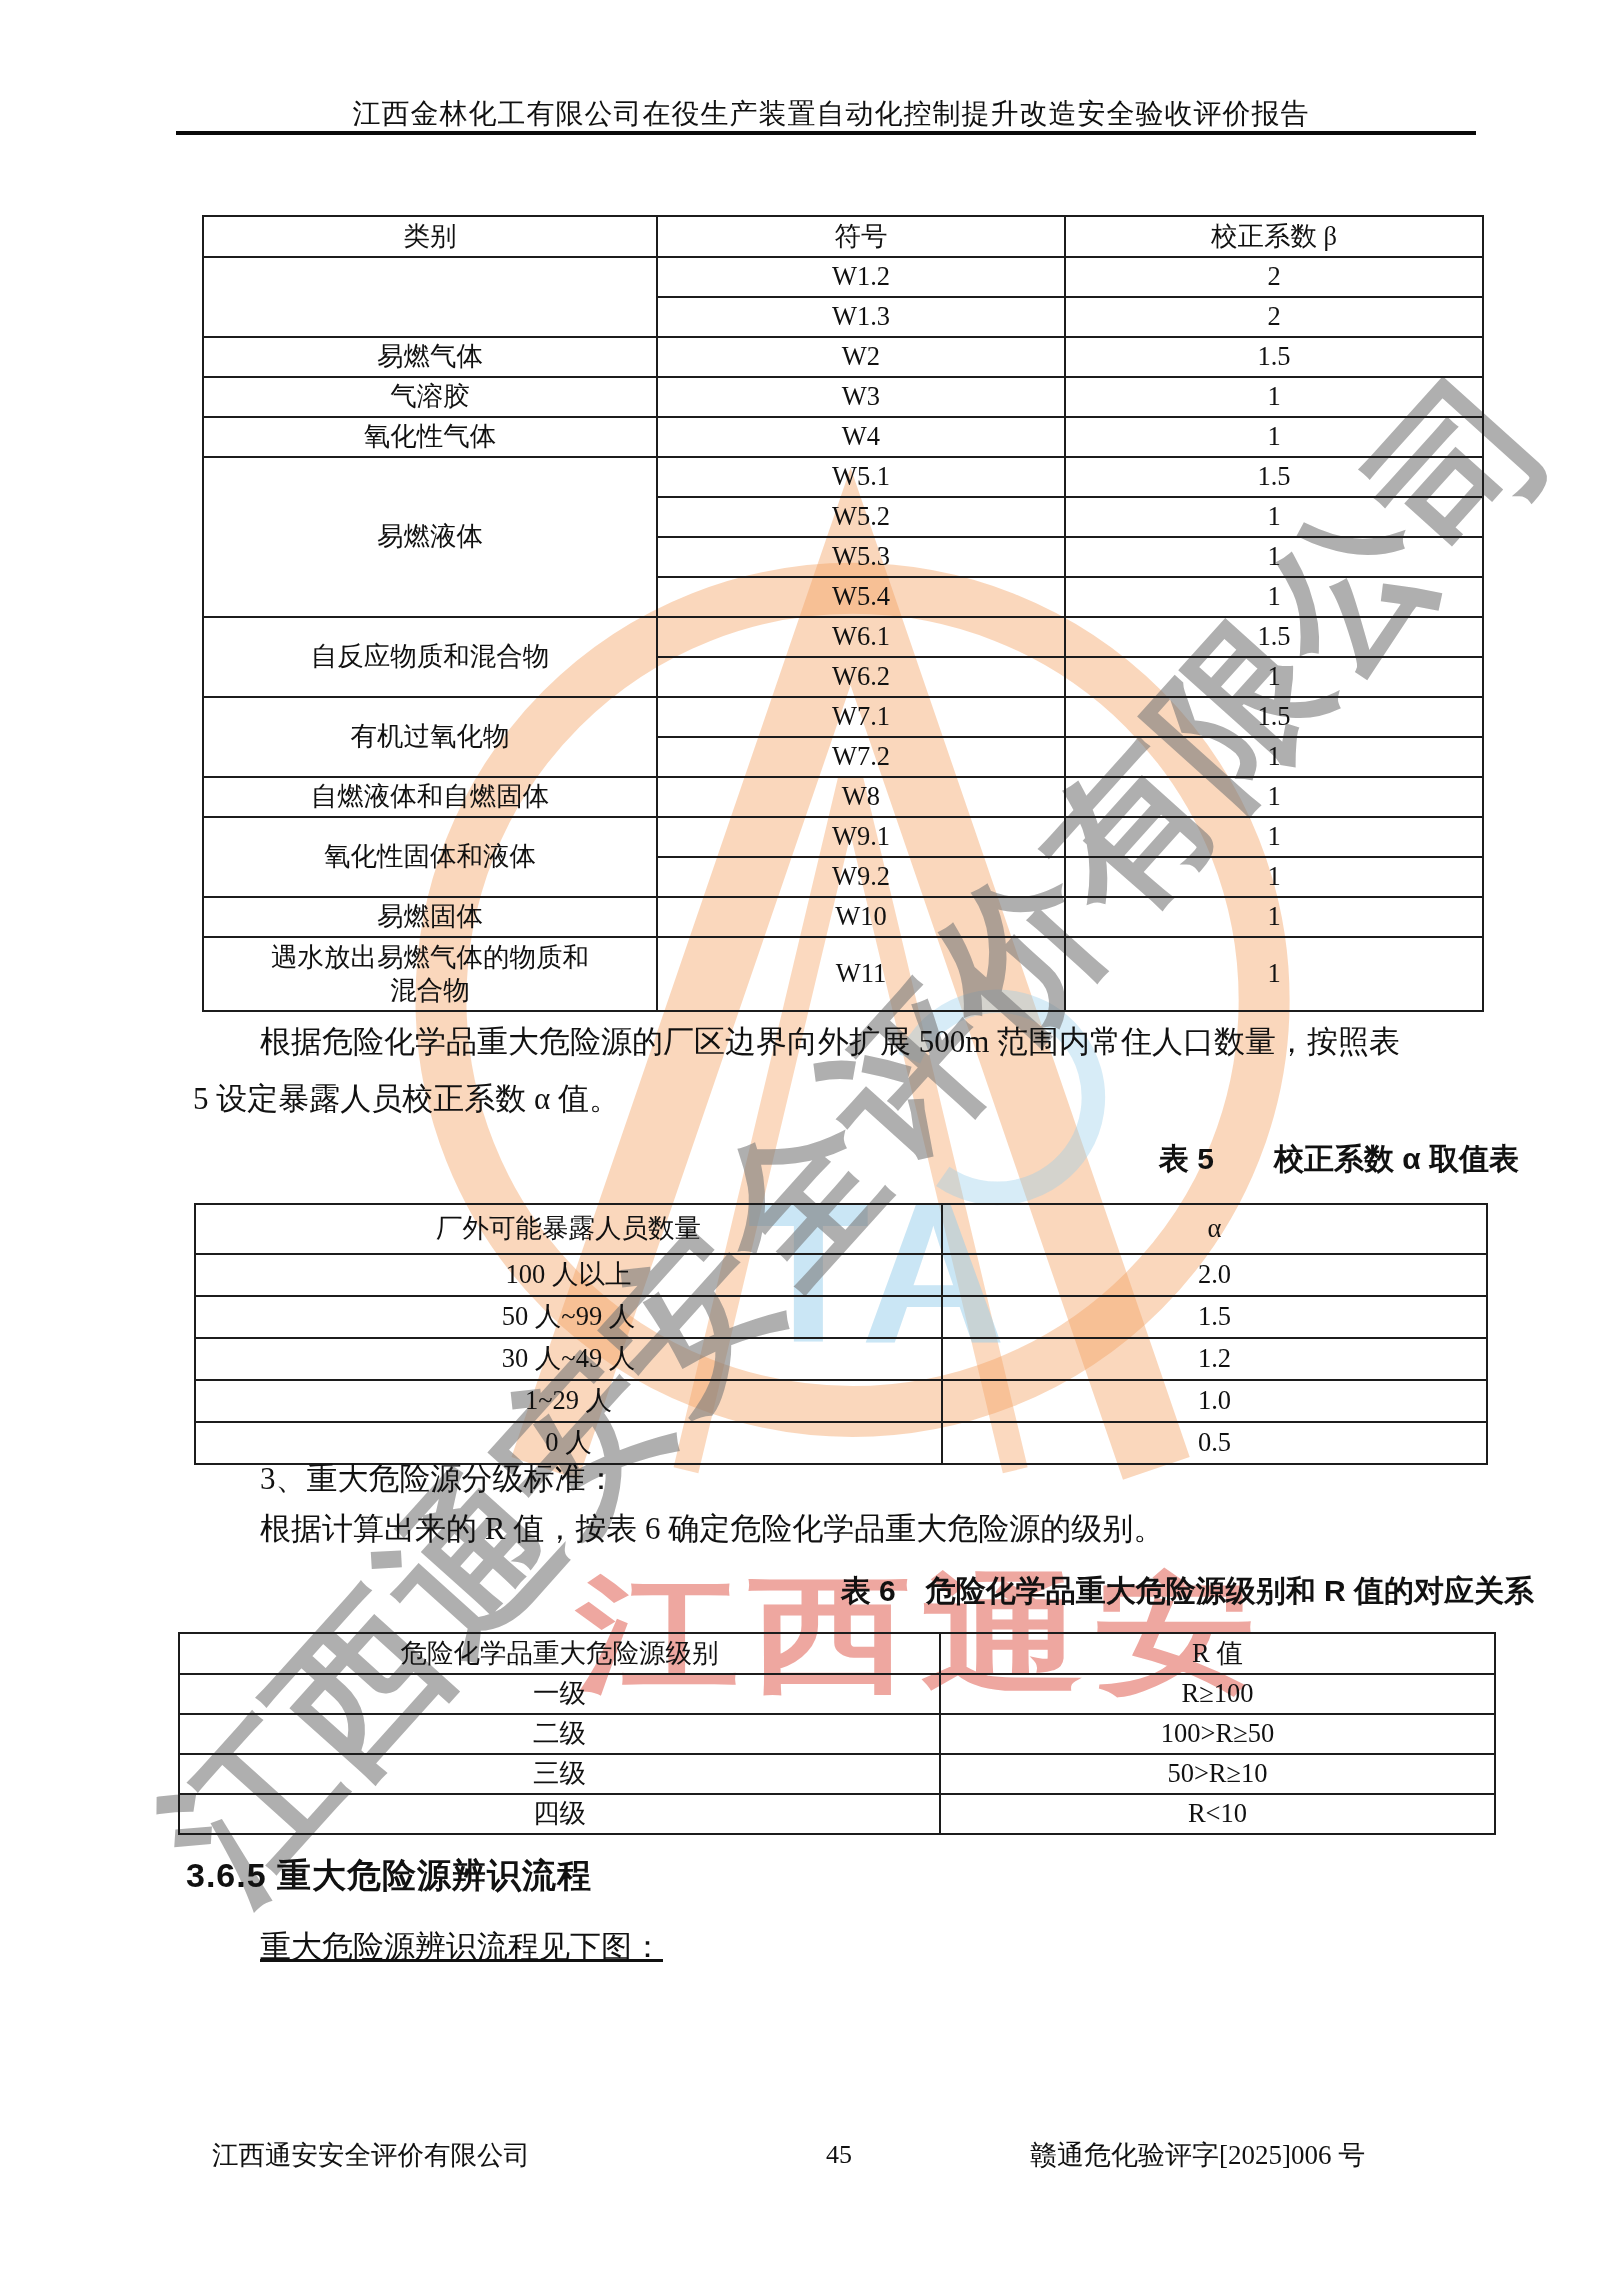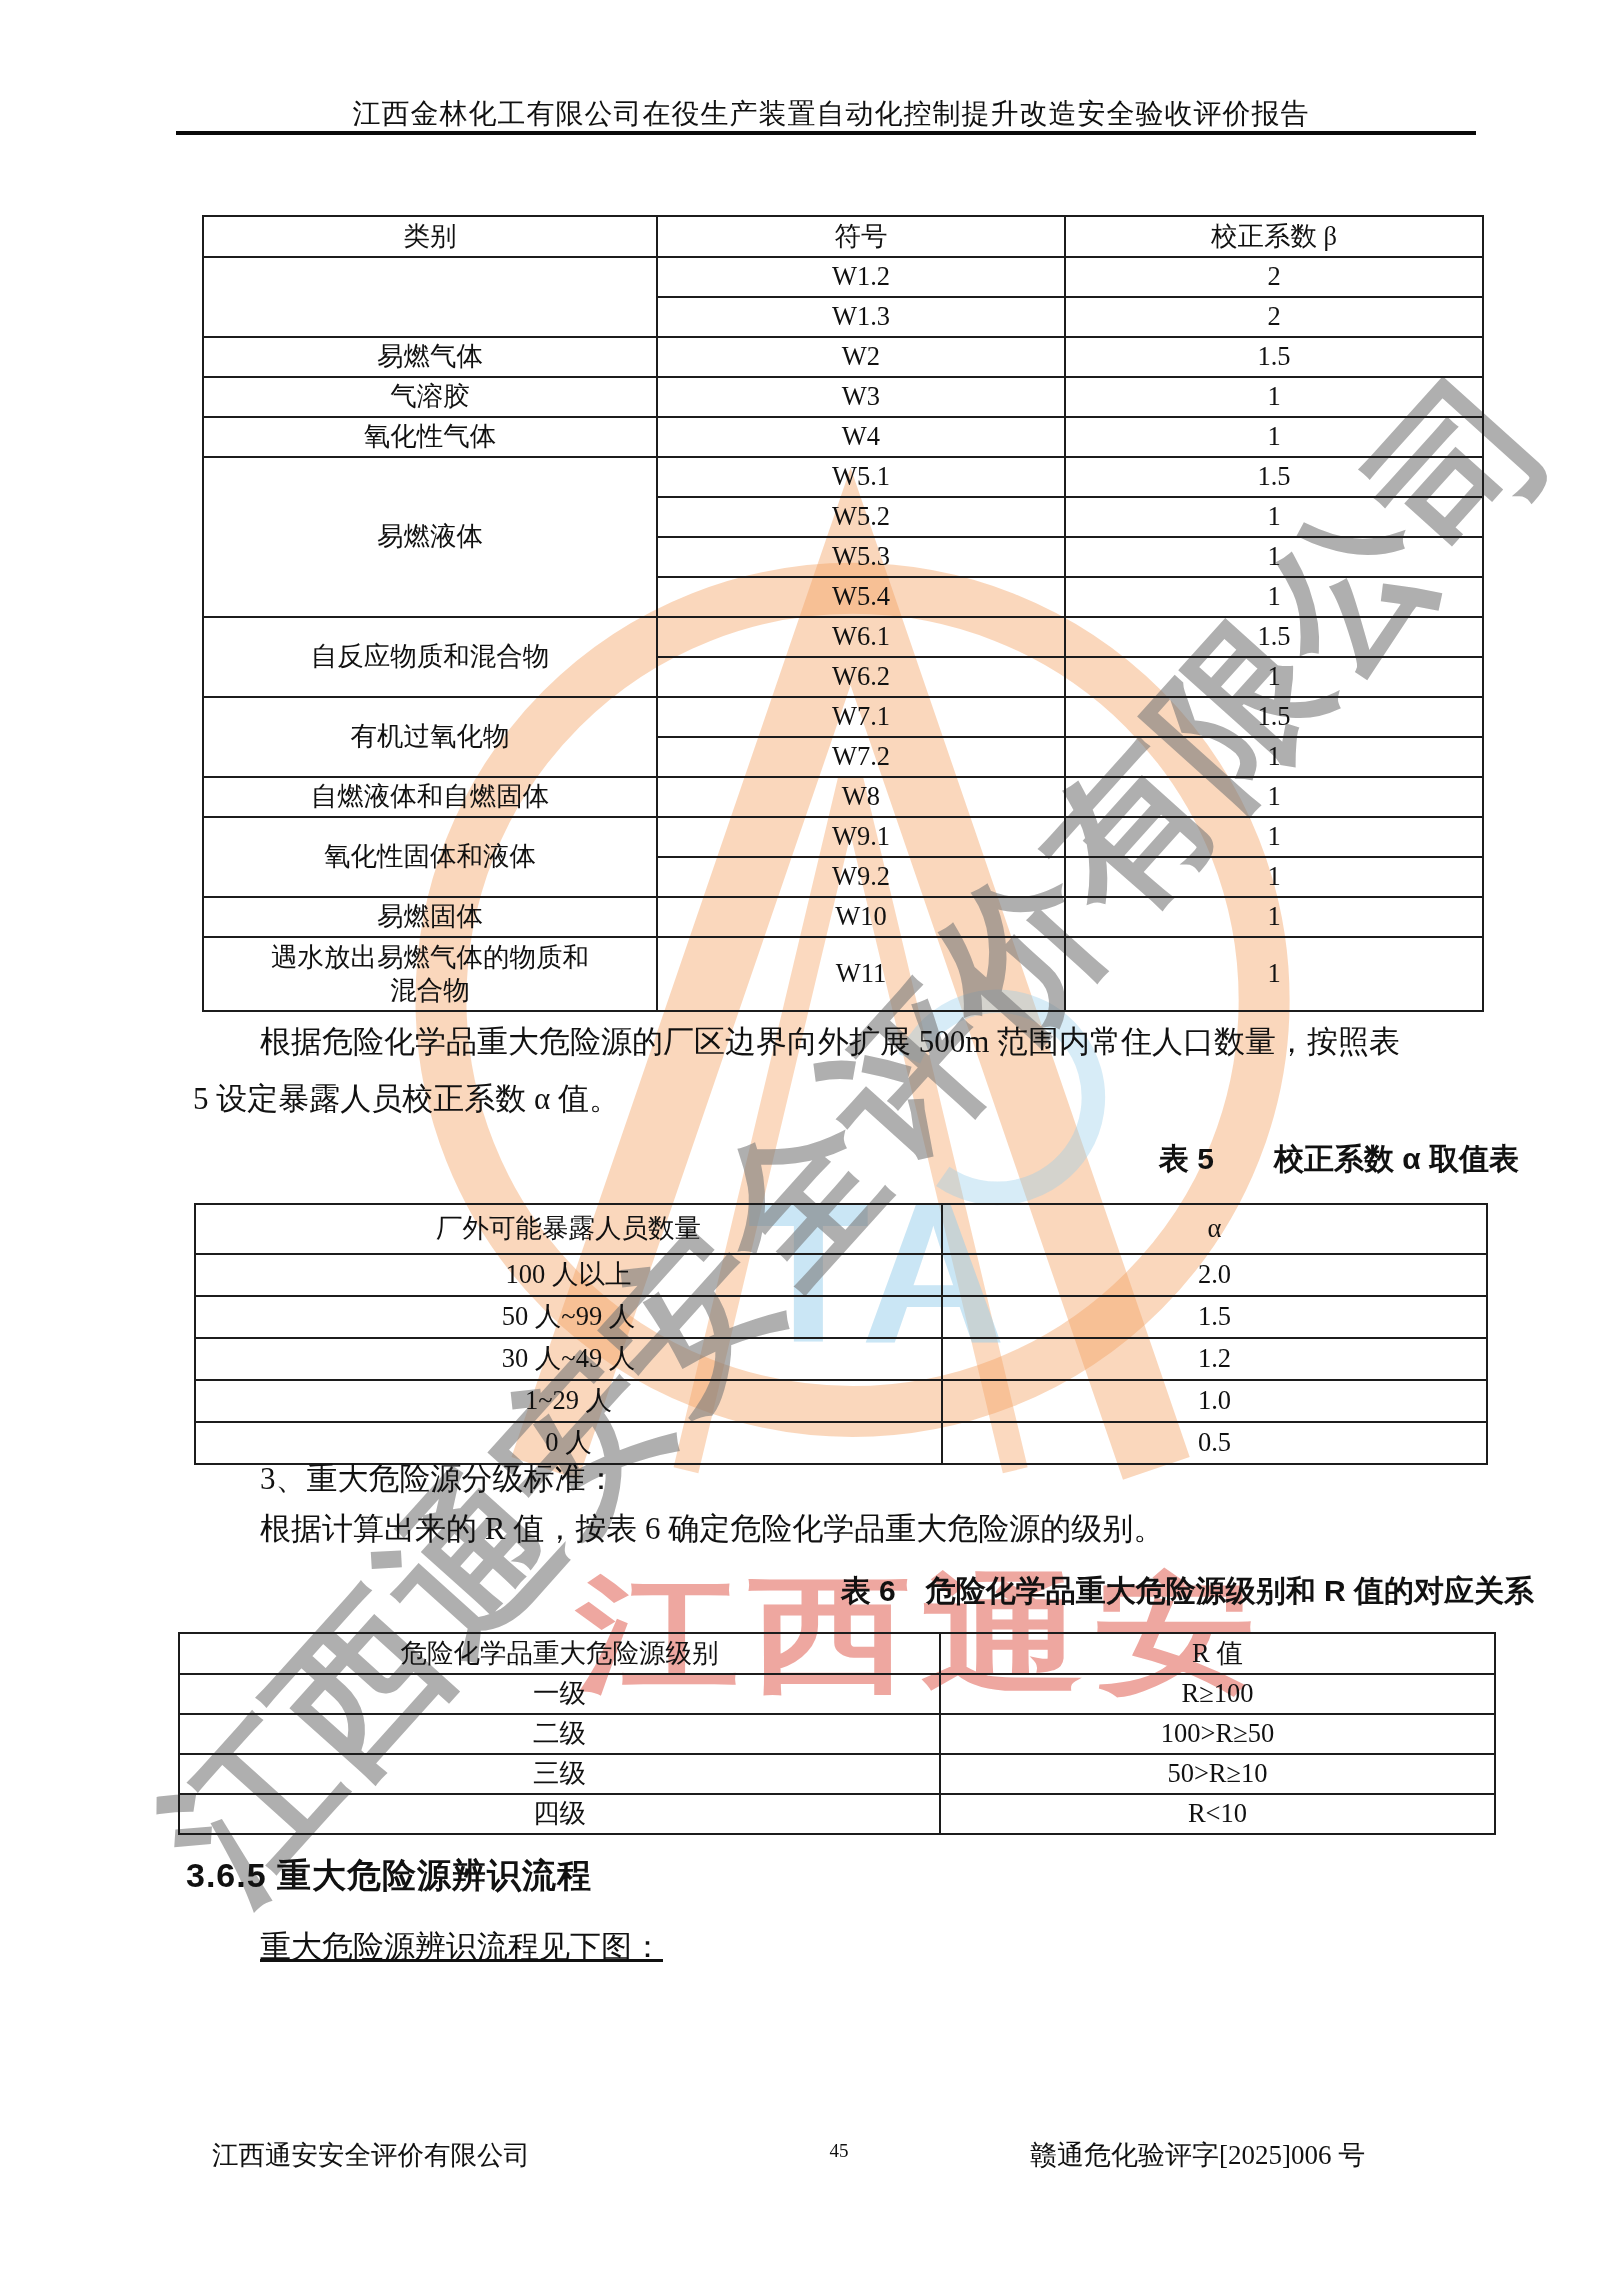--- a/index.html
+++ b/index.html
@@ -35,21 +35,21 @@
   .p2{left:193px;top:1452px;margin-top:8px;}
   .p3{left:193px;top:1510px;}
   .p4{left:193px;top:1928px;text-decoration:underline;}
   .tbl-title{font-family:"Liberation Sans","DejaVu Sans",sans-serif;font-weight:bold;font-size:30px;text-align:right;white-space:pre;}
   .t5-title{left:192px;top:1139px;width:1294px;transform:translateX(33px);}
   .t6-title{left:178px;top:1571px;width:1315px;transform:translateX(41px);}
   .section-heading{left:186px;top:1853px;font-family:"Liberation Sans","DejaVu Sans",sans-serif;
     font-weight:bold;font-size:34px;letter-spacing:1px;white-space:nowrap;}
   
   .footer-left{left:212px;top:2137px;font-size:26.5px;}
-  .footer-page{left:192px;top:2140px;width:1294px;text-align:center;font-size:19px;}
+  .footer-page{left:192px;top:2140px;width:1294px;text-align:center;font-size:26px;}
   .footer-right{left:1030px;top:2137px;font-size:27px;}
   
   .wm{z-index:0;pointer-events:none;}
   .wm-svg{left:0;top:0;}
   .wm-diag{left:858px;top:1137px;transform:translate(-50%,-50%) rotate(-48deg);
     font-family:"Liberation Sans","DejaVu Sans",sans-serif;font-weight:bold;
     font-size:162px;letter-spacing:2px;color:rgba(122,122,122,0.60);white-space:nowrap;}
   .wm-brand{left:576px;top:1551px;font-family:"Liberation Sans","DejaVu Sans",sans-serif;
     font-weight:bold;font-size:127px;letter-spacing:7.8px;color:rgba(222,80,66,0.50);
     transform:scaleX(1.28);transform-origin:left top;white-space:nowrap;}

